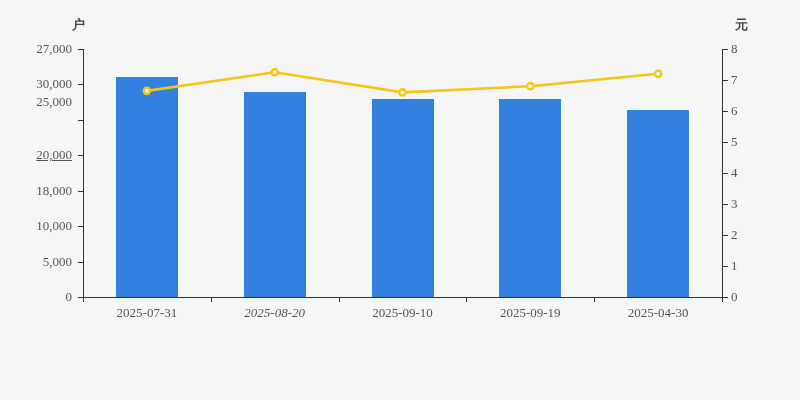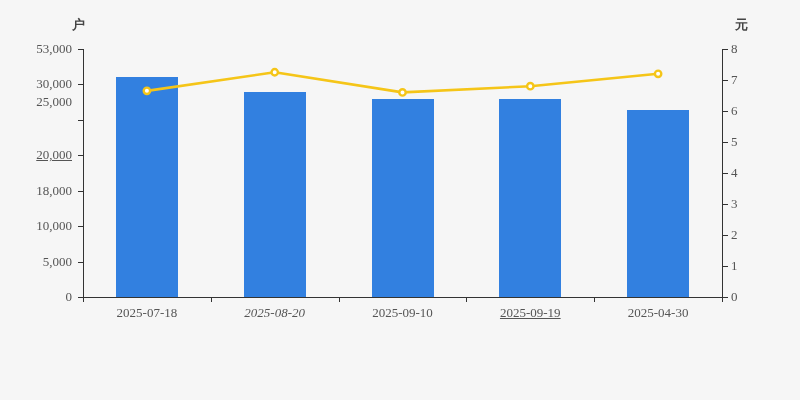--- a/index.html
+++ b/index.html
@@ -125,21 +125,21 @@
       <div class="tick-label left" style="top: 219.143px;">10,000</div>
       <div class="tick left" style="top: 190.714px;"></div>
       <div class="tick-label left" style="top: 183.714px;">18,000</div>
       <div class="tick left" style="top: 155.286px;"></div>
       <div class="tick-label left" style="top: 148.286px; text-decoration: underline;">20,000</div>
       <div class="tick left" style="top: 119.857px;"></div>
       <div class="tick-label left" style="top: 95px;">25,000</div>
       <div class="tick left" style="top: 84.4286px;"></div>
       <div class="tick-label left" style="top: 77.4286px;">30,000</div>
       <div class="tick left" style="top: 49px;"></div>
-      <div class="tick-label left" style="top: 42px;">53,000</div>
+      <div class="tick-label left" style="top: 42px;">27,000</div>
     </div>
   <div id="right-ticks">
       <div class="tick right" style="top: 297px;"></div>
       <div class="tick-label right" style="top: 290px;">0</div>
       <div class="tick right" style="top: 266px;"></div>
       <div class="tick-label right" style="top: 259px;">1</div>
       <div class="tick right" style="top: 235px;"></div>
       <div class="tick-label right" style="top: 228px;">2</div>
       <div class="tick right" style="top: 204px;"></div>
       <div class="tick-label right" style="top: 197px;">3</div>
@@ -154,24 +154,24 @@
       <div class="tick right" style="top: 49px;"></div>
       <div class="tick-label right" style="top: 42px;">8</div>
     </div>
   <div id="x-ticks">
       <div class="xtick" style="left: 83px;"></div>
       <div class="xtick" style="left: 210.8px;"></div>
       <div class="xtick" style="left: 338.6px;"></div>
       <div class="xtick" style="left: 466.4px;"></div>
       <div class="xtick" style="left: 594.2px;"></div>
       <div class="xtick" style="left: 722px;"></div>
-      <div class="xlabel" style="left: 146.9px;">2025-07-18</div>
+      <div class="xlabel" style="left: 146.9px;">2025-07-31</div>
       <div class="xlabel" style="left: 274.7px; font-style: italic;">2025-08-20</div>
       <div class="xlabel" style="left: 402.5px;">2025-09-10</div>
-      <div class="xlabel" style="left: 530.3px; text-decoration: underline;">2025-09-19</div>
+      <div class="xlabel" style="left: 530.3px;">2025-09-19</div>
       <div class="xlabel" style="left: 658.1px;">2025-04-30</div>
     </div>
 
   <div class="plot" id="bars-layer">
       <div class="bar" title="2025-07-31: 31000" style="left: 32.9px; width: 62px; height: 219.657px; background: rgb(50, 128, 224);"></div>
       <div class="bar" title="2025-08-20: 29000" style="left: 160.7px; width: 62px; height: 205.486px; background: rgb(50, 128, 224);"></div>
       <div class="bar" title="2025-09-10: 27900" style="left: 288.5px; width: 62px; height: 197.691px; background: rgb(50, 128, 224);"></div>
       <div class="bar" title="2025-09-19: 28000" style="left: 416.3px; width: 62px; height: 198.4px; background: rgb(50, 128, 224);"></div>
       <div class="bar" title="2025-09-30: 26400" style="left: 544.1px; width: 62px; height: 187.063px; background: rgb(50, 128, 224);"></div>
     </div>

